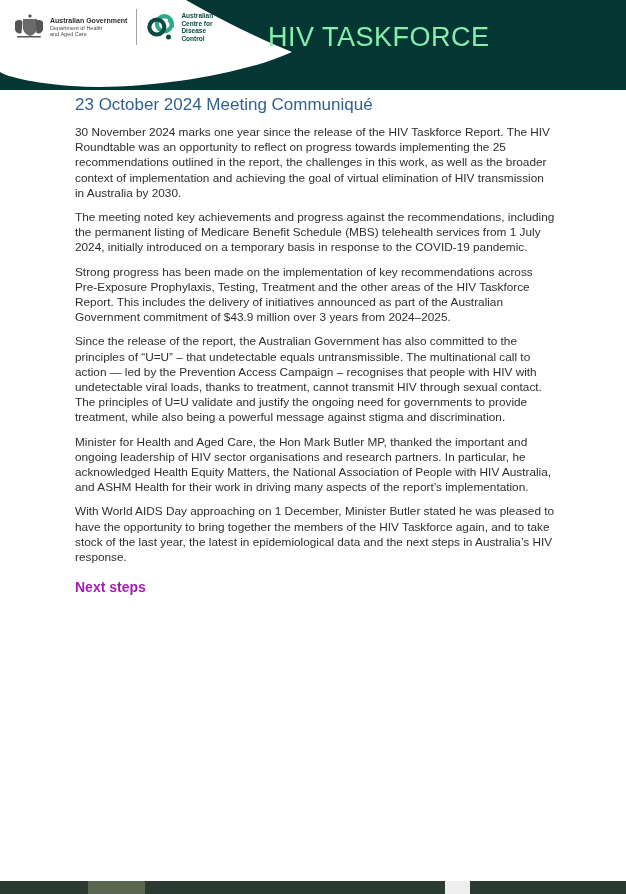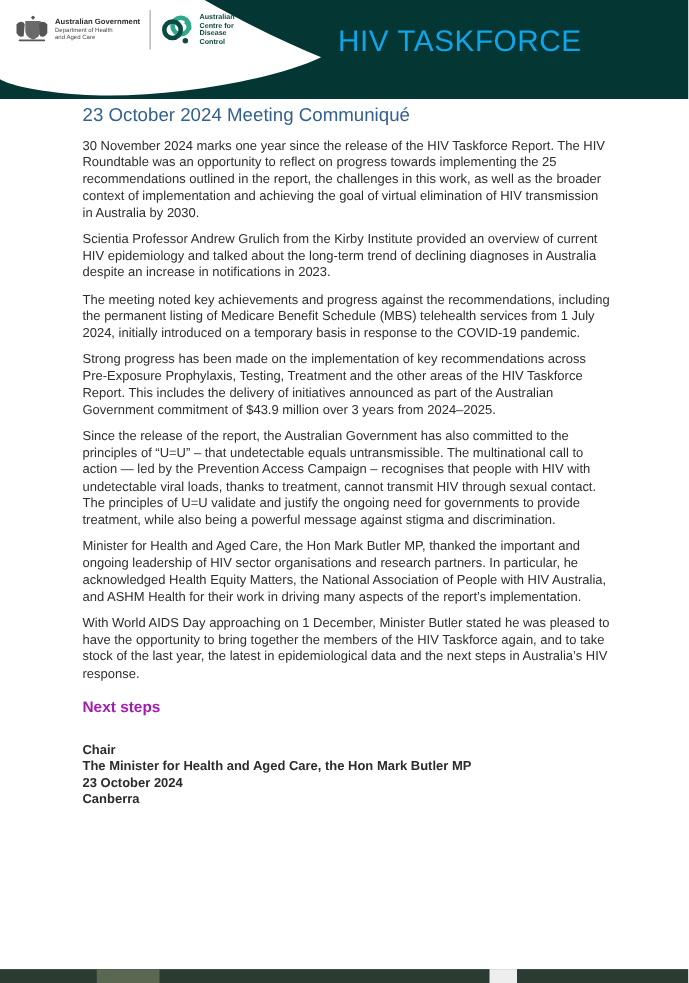--- a/index.html
+++ b/index.html
@@ -21,21 +21,21 @@
   .gov-logo { display:flex; align-items:center; gap:5px; }
   .gov-text { color:#3a3a3a; }
   .gov-text .l1 { font-size:7px; font-weight:bold; line-height:8px; color:#2e2e2e; }
   .gov-text .l2 { font-size:5.5px; line-height:6.5px; color:#4a4a4a; width:62px; }
   .logo-divider { width:1px; height:36px; background:#9aa5a2; }
   .acdc-logo { display:flex; align-items:center; gap:5px; }
   .acdc-text { font-size:6.5px; font-weight:bold; line-height:7.5px; color:#0d4a41; }
 
   .banner-title {
     position:absolute; top:21px; left:268px; width:300px;
-    text-align:center; color:#0ea5e9;
+    color:#86efac;
     font-size:27px; line-height:33px; font-weight:400; letter-spacing:0.5px;
   }
 
   
   .doc {
     position:absolute; top:95px; left:75px; width:481px;
     color:#2e2e2e;
   }
   .doc-heading {
     margin:0 0 10px 0; font-size:17px; font-weight:400; color:#33618e;
@@ -108,36 +108,29 @@
     <div class="banner-title">
       <div>HIV TASKFORCE</div>
     </div>
   </div>
 
   <div class="doc">
     <h1 class="doc-heading">23 October 2024 Meeting Communiqué</h1>
 
     <div id="paragraphs">
         <p class="body-par">30 November 2024 marks one year since the release of the HIV Taskforce Report. The HIV Roundtable was an opportunity to reflect on progress towards implementing the 25 recommendations outlined in the report, the challenges in this work, as well as the broader context of implementation and achieving the goal of virtual elimination of HIV transmission in Australia by 2030.</p>
-        <p class="body-par">Scientia Professor Andrew Grulich from the Kirby Institute provided an overview of current HIV epidemiology and talked about the long-term trend of declining diagnoses in Australia despite an increase in notifications in 2023.</p>
         <p class="body-par">The meeting noted key achievements and progress against the recommendations, including the permanent listing of Medicare Benefit Schedule (MBS) telehealth services from 1 July 2024, initially introduced on a temporary basis in response to the COVID-19 pandemic.</p>
         <p class="body-par">Strong progress has been made on the implementation of key recommendations across Pre-Exposure Prophylaxis, Testing, Treatment and the other areas of the HIV Taskforce Report. This includes the delivery of initiatives announced as part of the Australian Government commitment of $43.9 million over 3 years from 2024–2025.</p>
         <p class="body-par">Since the release of the report, the Australian Government has also committed to the principles of “U=U” – that undetectable equals untransmissible. The multinational call to action — led by the Prevention Access Campaign – recognises that people with HIV with undetectable viral loads, thanks to treatment, cannot transmit HIV through sexual contact. The principles of U=U validate and justify the ongoing need for governments to provide treatment, while also being a powerful message against stigma and discrimination.</p>
         <p class="body-par">Minister for Health and Aged Care, the Hon Mark Butler MP, thanked the important and ongoing leadership of HIV sector organisations and research partners. In particular, he acknowledged Health Equity Matters, the National Association of People with HIV Australia, and ASHM Health for their work in driving many aspects of the report’s implementation.</p>
         <p class="body-par">With World AIDS Day approaching on 1 December, Minister Butler stated he was pleased to have the opportunity to bring together the members of the HIV Taskforce again, and to take stock of the last year, the latest in epidemiological data and the next steps in Australia’s HIV response.</p>
       </div>
 
     <h2 class="next-steps-heading">Next steps</h2>
 
-    <div class="signature">
-      <div>Chair</div>
-      <div>The Minister for Health and Aged Care, the Hon Mark Butler MP</div>
-      <div>23 October 2024</div>
-      <div>Canberra</div>
-    </div>
   </div>
 
   <div class="footer">
     <div class="footer-seg sage"></div>
     <div class="footer-seg light"></div>
   </div>
 
 </div>
 
 </body></html>

